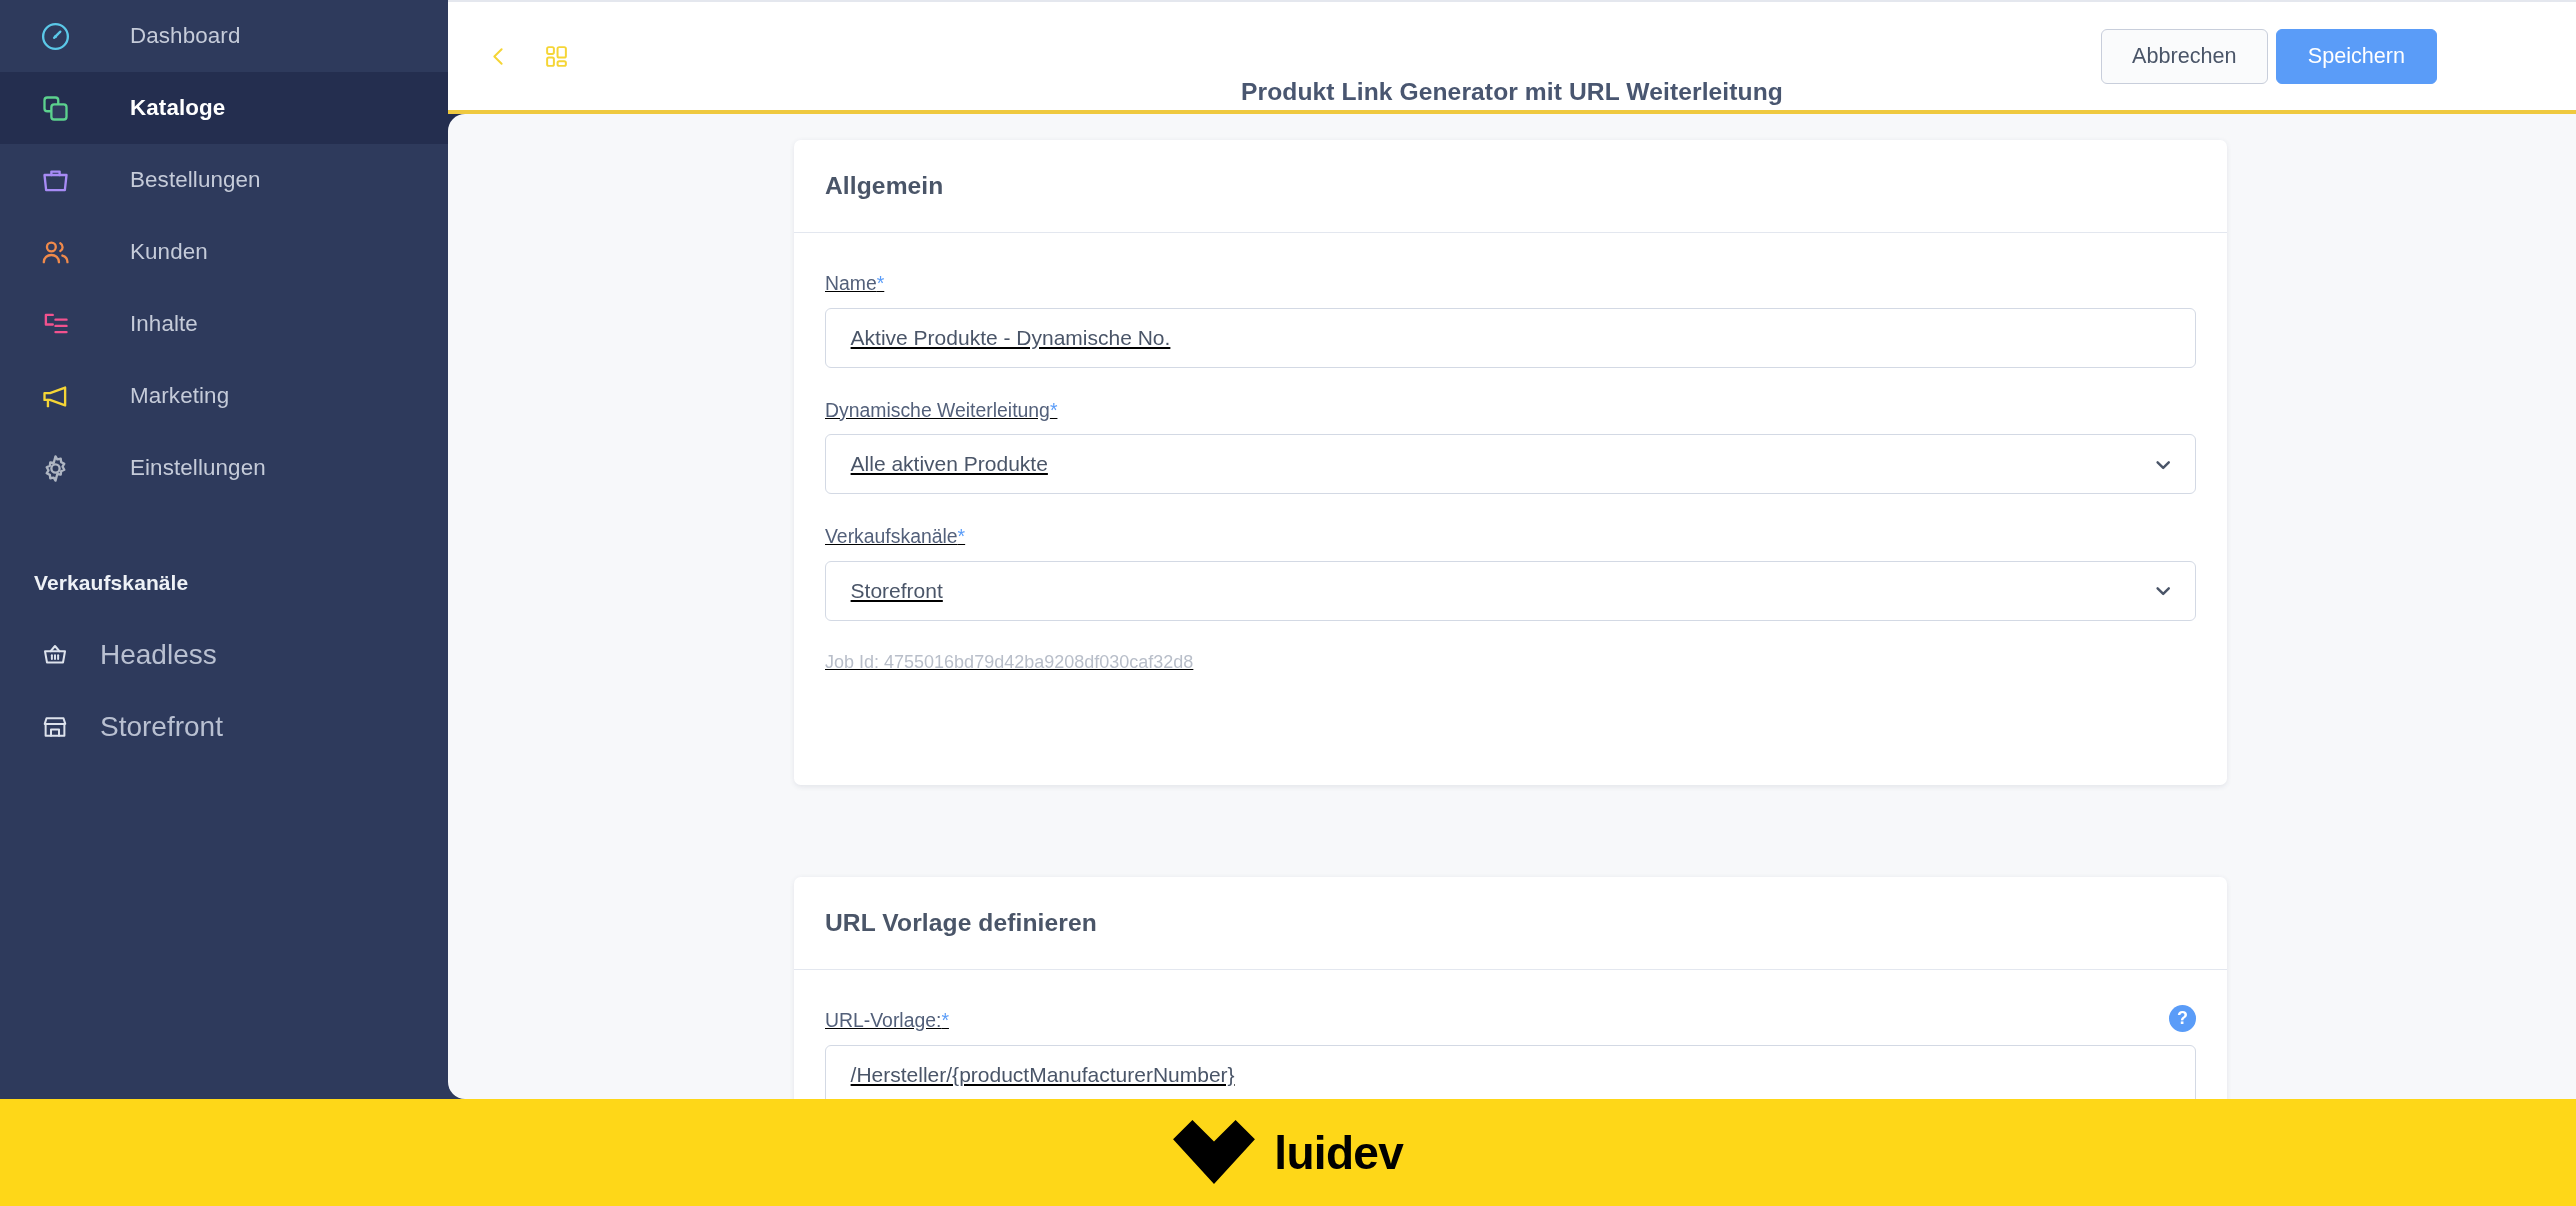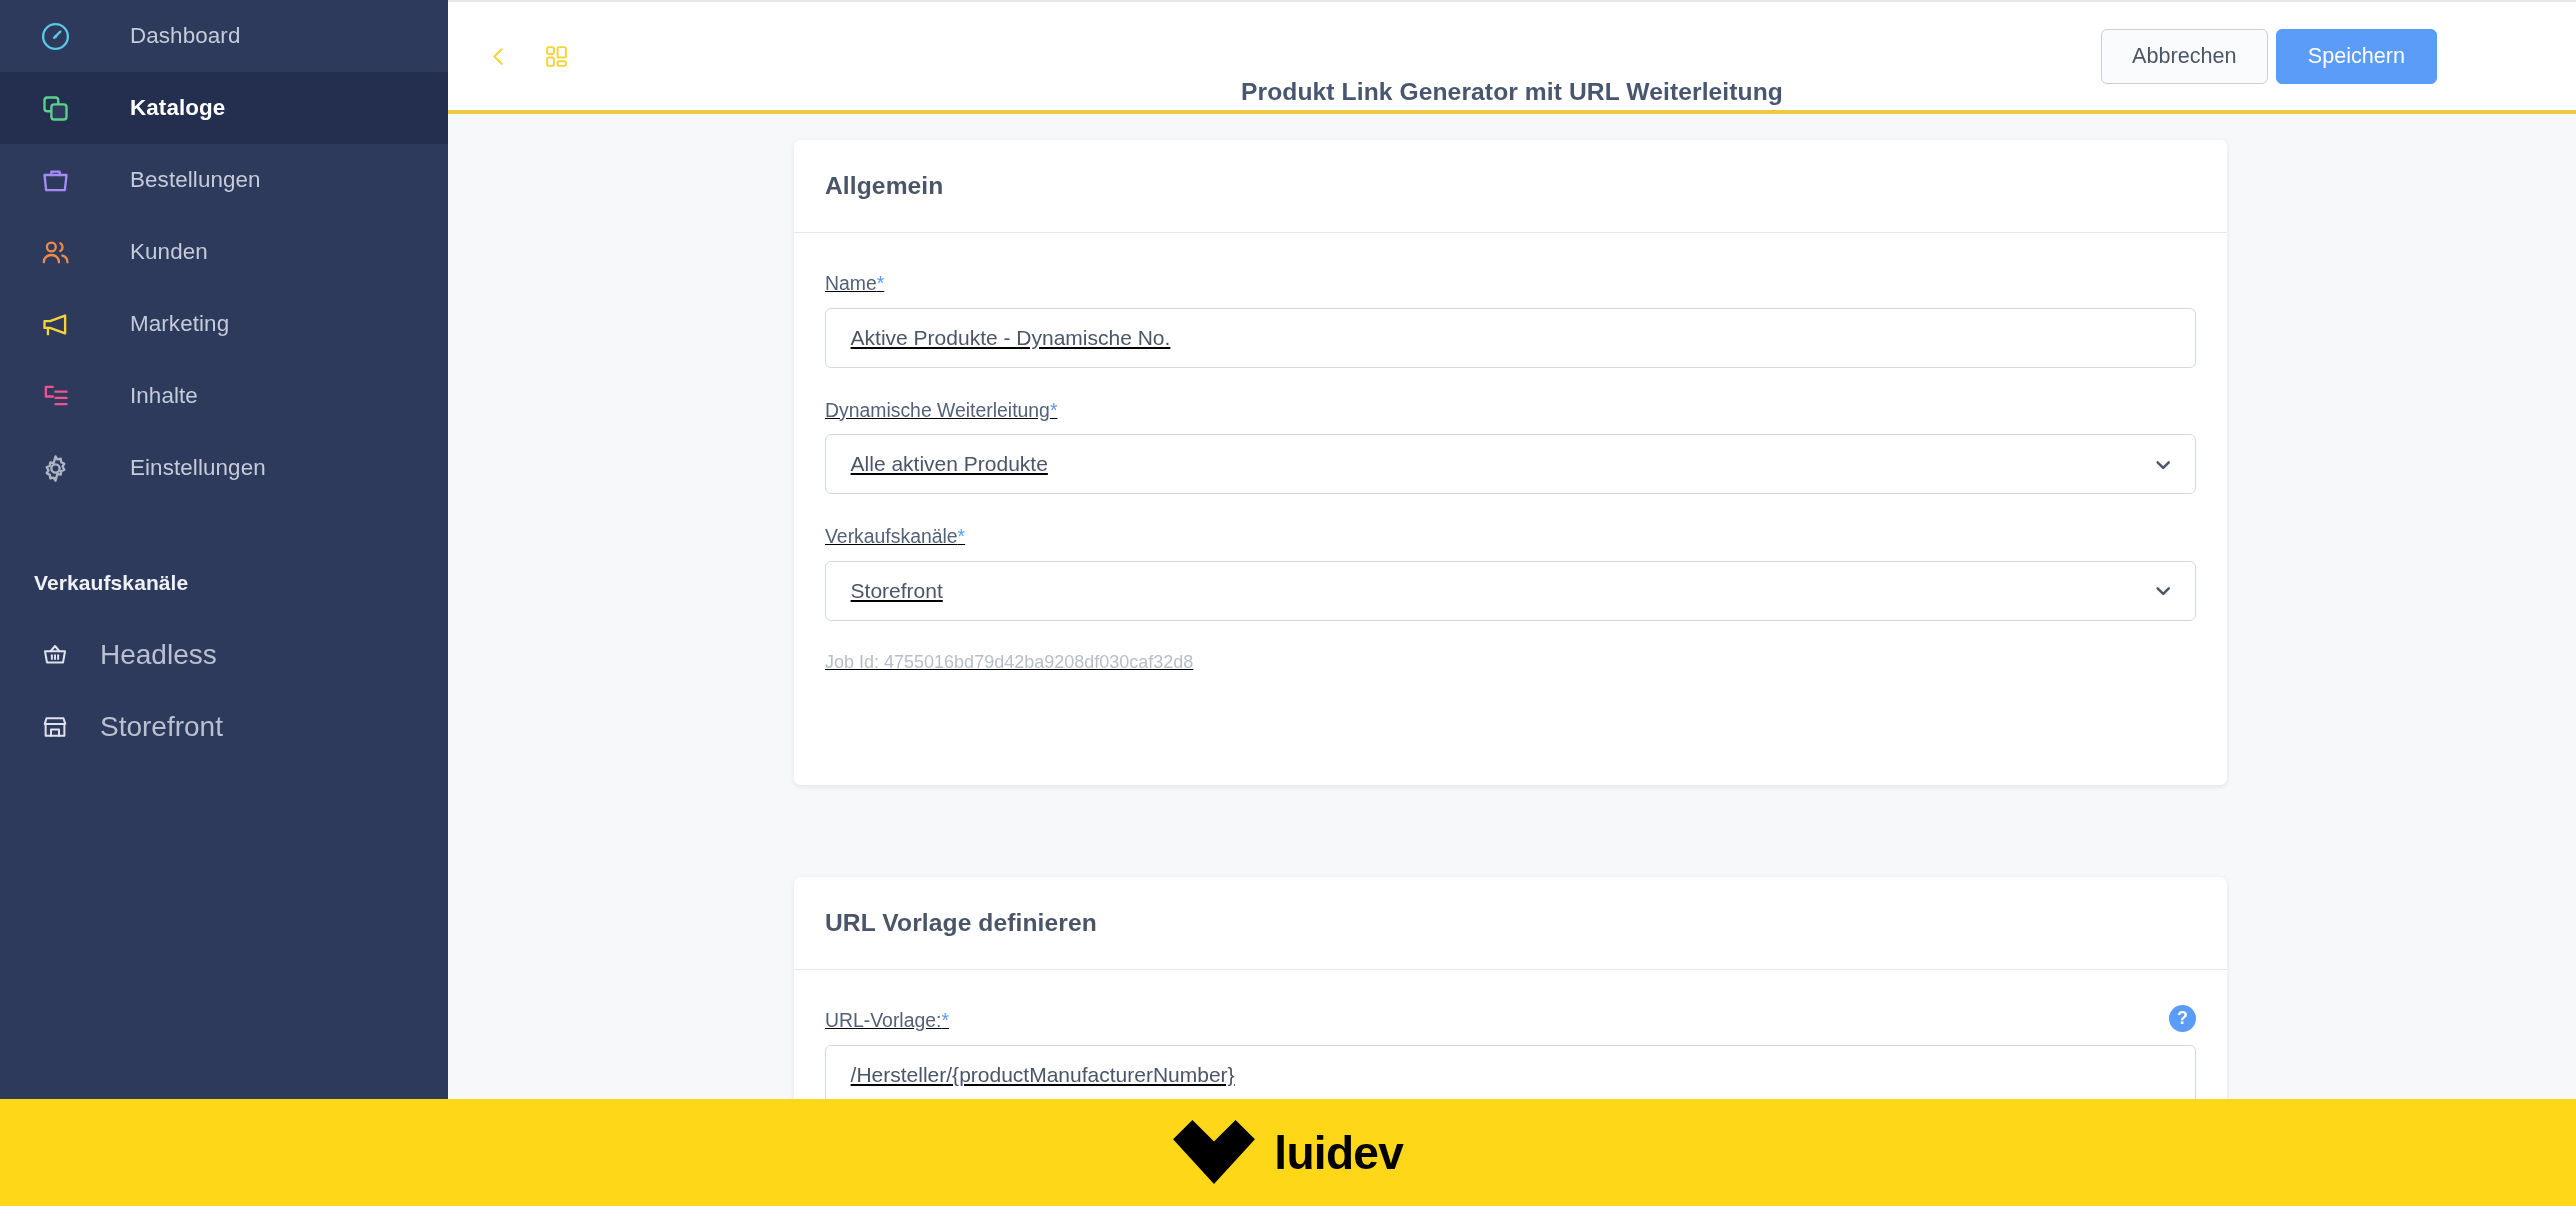--- a/index.html
+++ b/index.html
@@ -188,20 +188,21 @@
 
   
   #main {
     position: absolute;
     left: 448px;
     top: 114px;
     width: 2128px;
     height: 985px;
     background: #F7F8FA;
     overflow: hidden;
+    border-radius: 17px;
   }
 
   .card {
     position: absolute;
     left: 346px;
     width: 1433px;
     background: #FFFFFF;
     border-radius: 6.7px;
     box-shadow: 0 1.5px 5.2px rgba(60,72,100,0.10);
   }
@@ -347,38 +348,38 @@
             <path d="M3.5 19c0-3.2 2.5-5.2 5.5-5.2s5.5 2 5.5 5.2"></path>
           <path d="M15.5 5.3a3.2 3.2 0 0 1 0 5.6"></path>
             <path d="M17 14.2c2.2.6 3.7 2.4 3.7 4.8"></path>
         </svg>
       </span>
       <span class="nav-label">Kunden</span>
     </div>
 
     <div class="nav-item">
       <span class="nav-icon">
-        <svg width="33" height="33" viewBox="0 0 24 24" fill="none" stroke="#F5D536" stroke-width="1.7" stroke-linecap="round" stroke-linejoin="round">
-          <path d="M4 9.5h4L19 5.5v13L8 14.5H4z"></path>
-            <path d="M6.5 14.5V19"></path>
-        </svg>
-      </span>
-      <span class="nav-label">Marketing</span>
-    </div>
-
-    <div class="nav-item">
-      <span class="nav-icon">
         <svg width="33" height="33" viewBox="0 0 24 24" fill="none" stroke="#F2528E" stroke-width="1.7" stroke-linecap="round" stroke-linejoin="round">
           <path d="M10 5H5v7h5"></path>
             <path d="M12 8.5h8"></path>
             <path d="M12 13h8"></path>
             <path d="M12 17.5h8"></path>
         </svg>
       </span>
       <span class="nav-label">Inhalte</span>
+    </div>
+
+    <div class="nav-item">
+      <span class="nav-icon">
+        <svg width="33" height="33" viewBox="0 0 24 24" fill="none" stroke="#F5D536" stroke-width="1.7" stroke-linecap="round" stroke-linejoin="round">
+          <path d="M4 9.5h4L19 5.5v13L8 14.5H4z"></path>
+            <path d="M6.5 14.5V19"></path>
+        </svg>
+      </span>
+      <span class="nav-label">Marketing</span>
     </div>
 
 
     <div class="nav-item">
       <span class="nav-icon">
         <svg width="33" height="33" viewBox="0 0 24 24" fill="none" stroke="#AEB5C2" stroke-width="1.7" stroke-linecap="round" stroke-linejoin="round">
           <circle cx="12" cy="12" r="3"></circle>
           <path d="M12 3.2l1.3 2.2 2.5-.5.3 2.5 2.3 1.1-1.3 2.2 1.3 2.2-2.3 1.1-.3 2.5-2.5-.5L12 20.8l-1.3-2.2-2.5.5-.3-2.5-2.3-1.1 1.3-2.2-1.3-2.2 2.3-1.1.3-2.5 2.5.5z"></path>
         </svg>
       </span>

